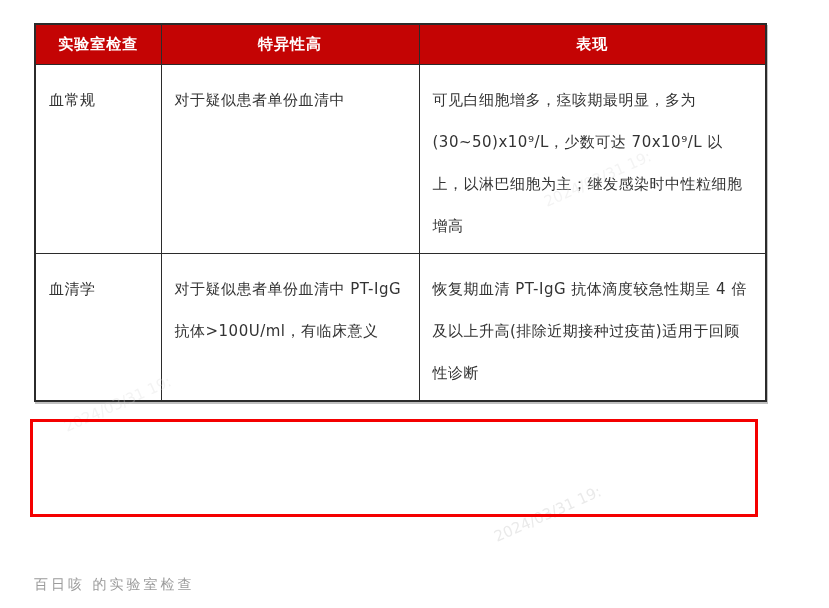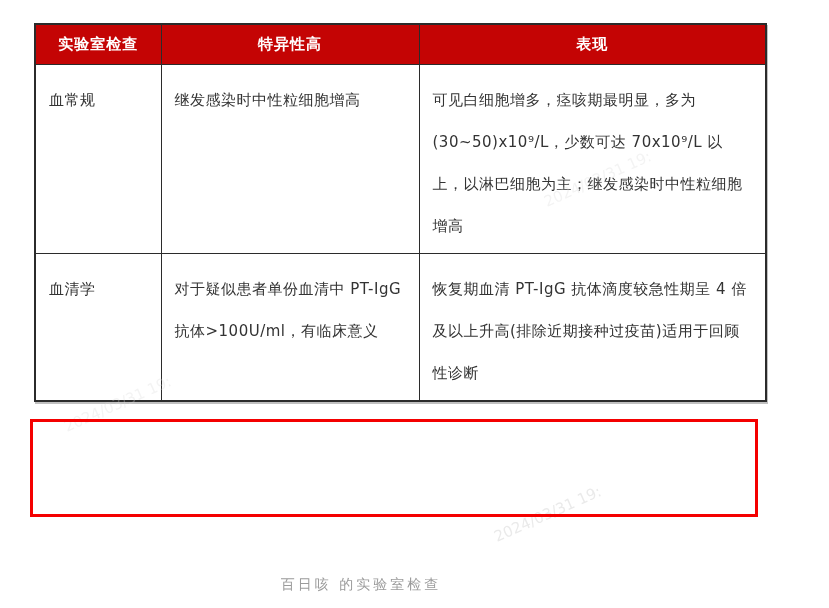--- a/index.html
+++ b/index.html
@@ -66,21 +66,20 @@
     border: 3px solid var(--highlight_border);
     pointer-events: none;
     z-index: 5;
     left: 30px; top: 333px; width: 727px; height: 88px; 
   }
   .table-caption {
     position: absolute;
     left: 34px;
     width: 654px;
     top: 576px;
-    text-align: center;
     font-size: 14px;
     color: var(--caption_text);
     letter-spacing: 3px;
   }
   .watermark {
     position: absolute;
     color: var(--watermark_color);
     opacity: 0.55;
     font-size: 15px;
     transform: rotate(-24deg);
@@ -106,21 +105,21 @@
     <thead>
       <tr>
         <th>实验室检查</th>
         <th>特异性高</th>
         <th>表现</th>
       </tr>
     </thead>
     <tbody>
       <tr class="r-tall">
         <td>血常规</td>
-        <td>继发感染时中性粒细胞增高</td>
+        <td>对于疑似患者单份血清中</td>
         <td>可见白细胞增多，痉咳期最明显，多为(30~50)x10⁹/L，少数可达 70x10⁹/L 以上，以淋巴细胞为主；继发感染时中性粒细胞增高</td>
       </tr>
       <tr class="r-last">
         <td>血清学</td>
         <td>对于疑似患者单份血清中 PT-IgG 抗体&gt;100U/ml，有临床意义</td>
         <td>恢复期血清 PT-IgG 抗体滴度较急性期呈 4 倍及以上升高(排除近期接种过疫苗)适用于回顾性诊断</td>
       </tr>
     </tbody>
   </table>
 

